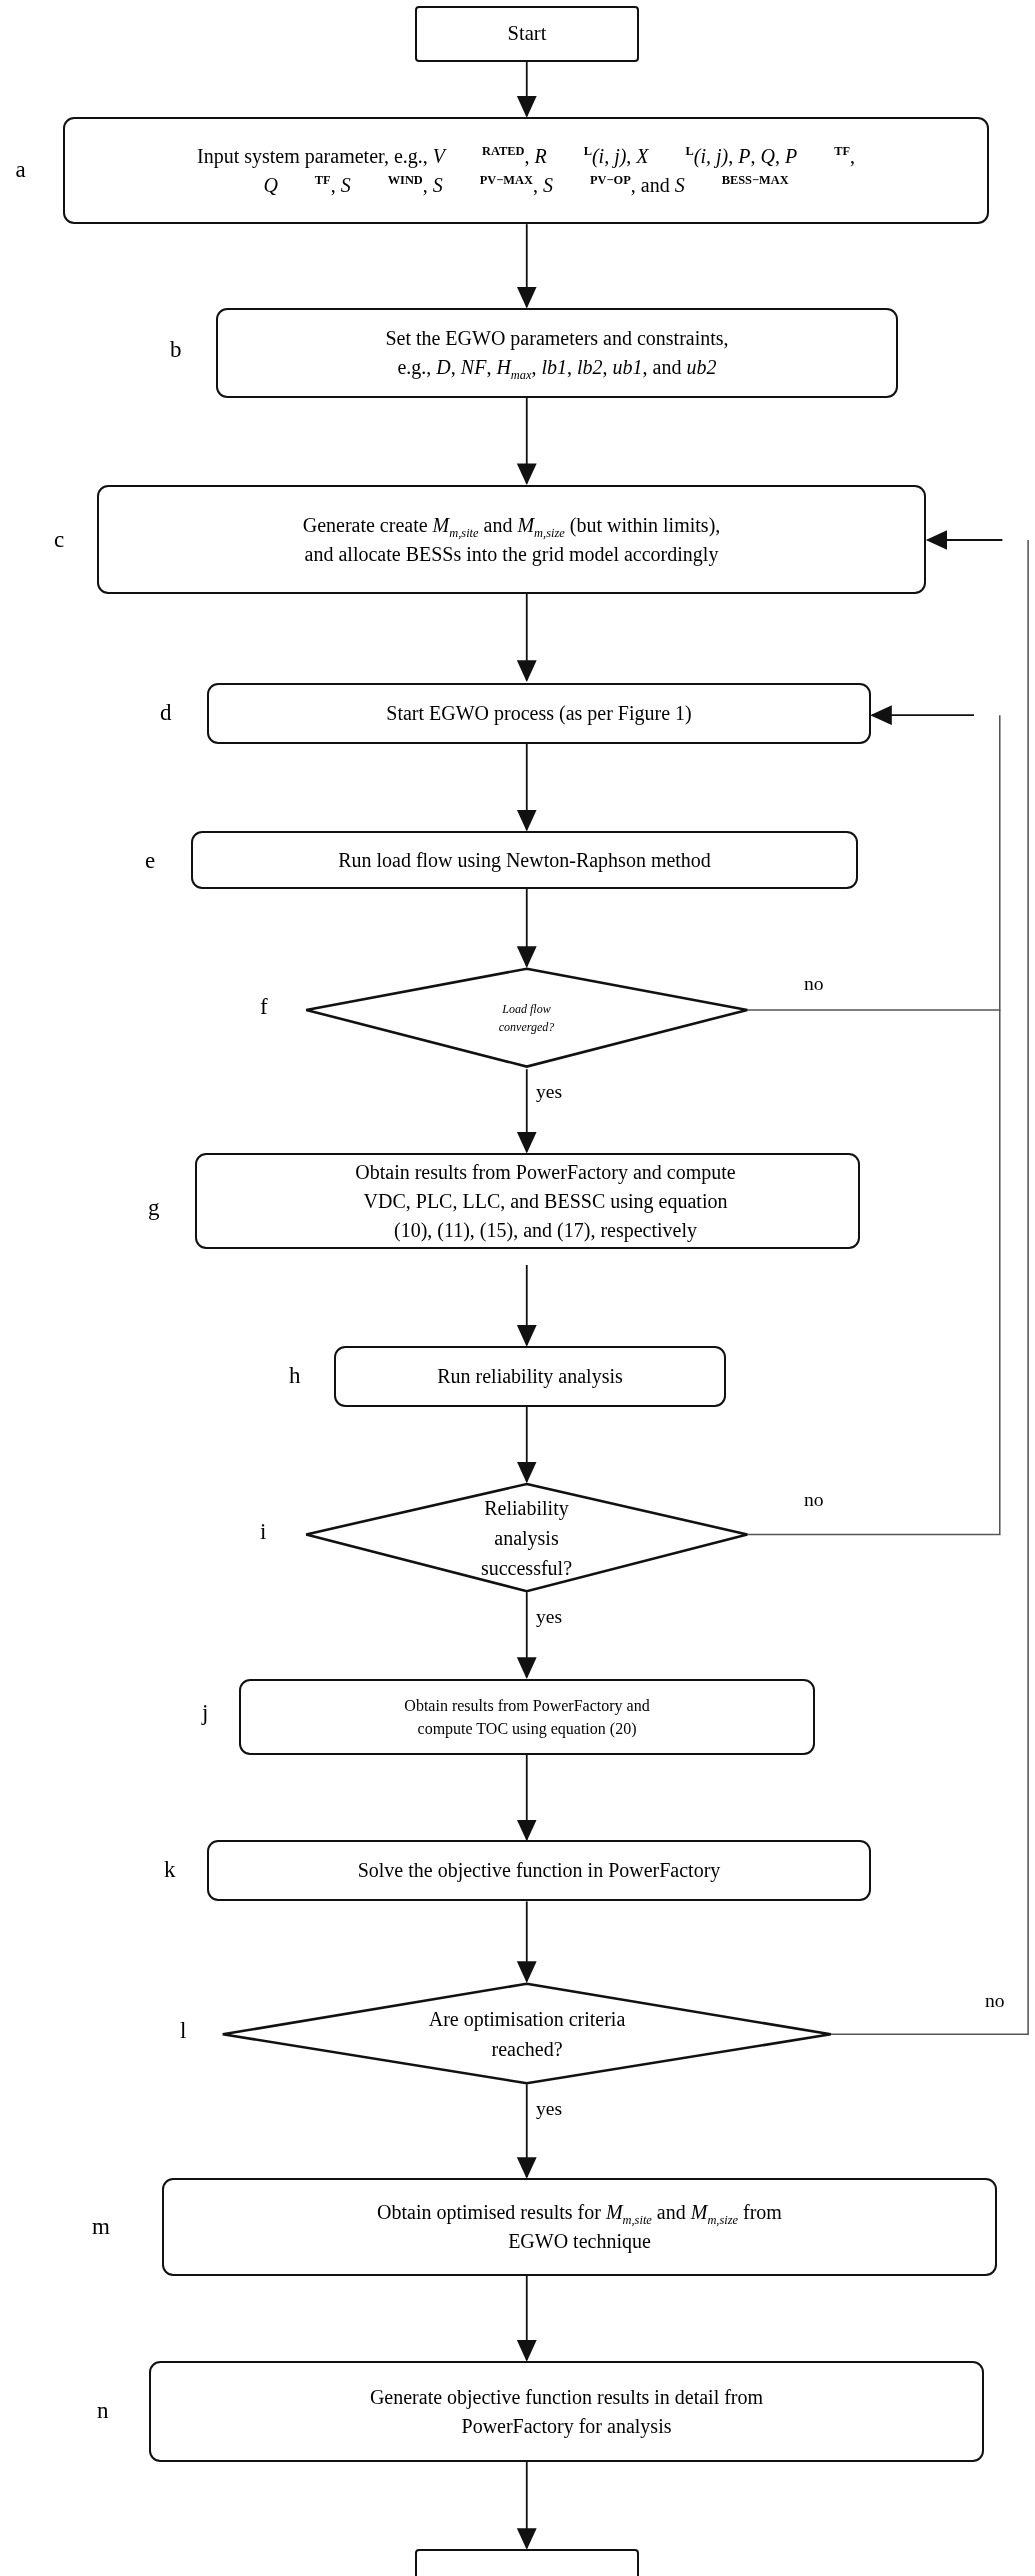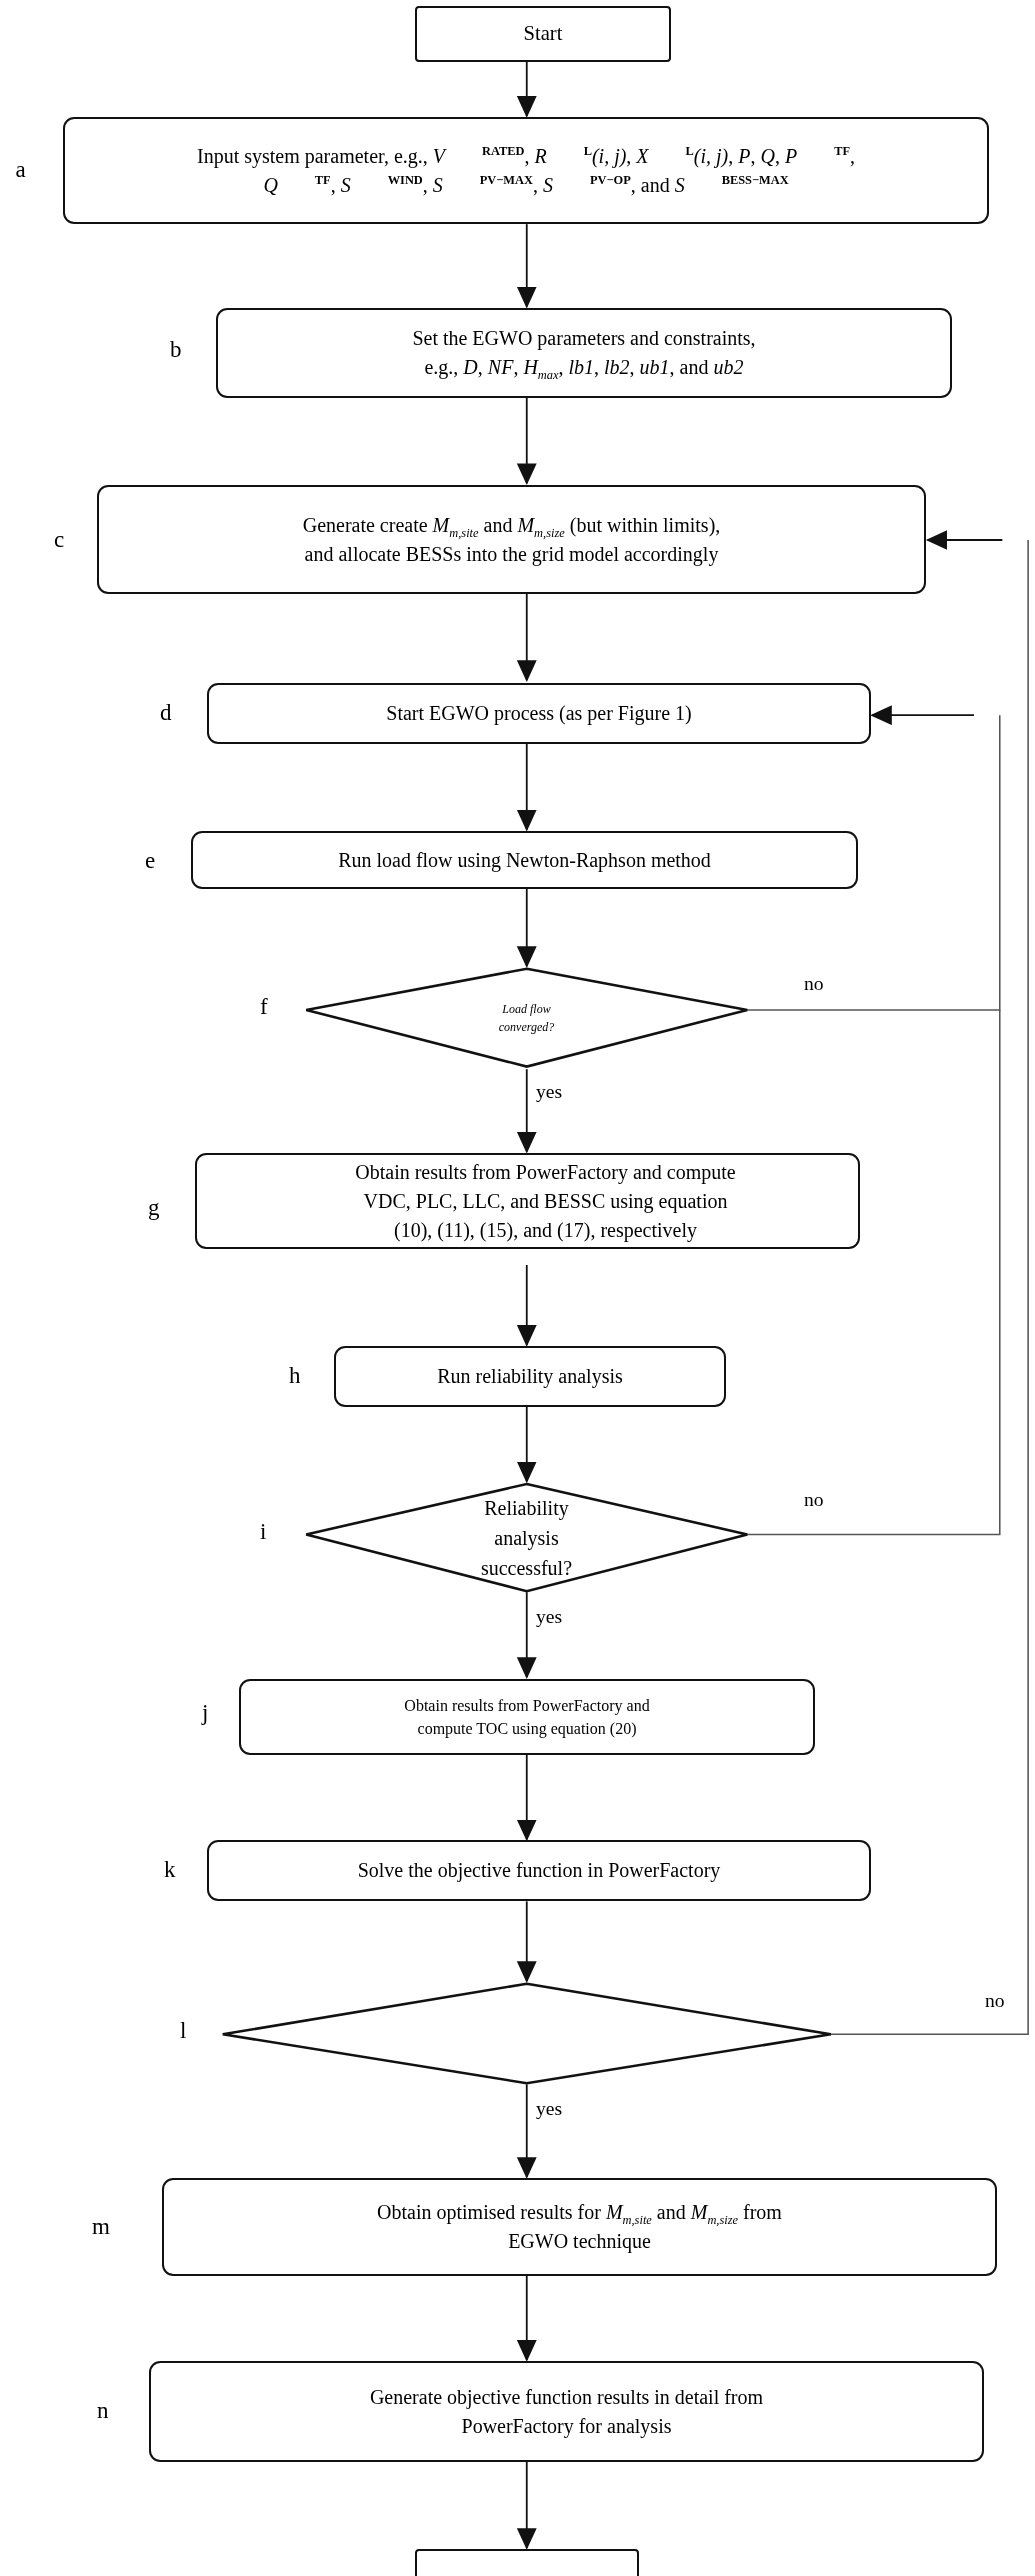--- a/index.html
+++ b/index.html
@@ -86,31 +86,31 @@
       <line x1="1945" y1="1048" x2="1800" y2="1048" marker-end="url(#ah)"></line>
     </g>
 
     <polygon points="1022,1880 1450,1960 1022,2070 594,1960" fill="#fff" stroke="#111" stroke-width="5"></polygon>
 
     <polygon points="1022,2880 1450,2978 1022,3088 594,2978" fill="#fff" stroke="#111" stroke-width="5"></polygon>
 
     <polygon points="1022,3850 1612,3948 1022,4043 432,3948" fill="#fff" stroke="#111" stroke-width="5"></polygon>
   </svg>
 
-  <div class="node term" style="left:415px;top:6.2px;width:256px;height:56px;font-size:20.6px;">
+  <div class="node term" style="left:415px;top:6.2px;width:224px;height:56px;font-size:20.6px;">
     <span class="txt">Start</span>
   </div>
 
   <div class="node proc" style="left:63px;top:117px;width:926px;height:107px;font-size:20px;">
     <span class="txt">
       <span>Input system parameter, e.g., </span><i class="v">V</i><sup>RATED</sup><span>, </span><i class="v">R</i><sup>L</sup><i class="v">(i, j)</i><span>, </span><i class="v">X</i><sup>L</sup><i class="v">(i, j)</i><span>, </span><i class="v">P</i><span>, </span><i class="v">Q</i><span>, </span><i class="v">P</i><sup>TF</sup><span>, </span><br><i class="v">Q</i><sup>TF</sup><span>, </span><i class="v">S</i><sup>WIND</sup><span>, </span><i class="v">S</i><sup>PV−MAX</sup><span>, </span><i class="v">S</i><sup>PV−OP</sup><span>, and </span><i class="v">S</i><sup>BESS−MAX</sup>
     </span>
   </div>
 
-  <div class="node proc" style="left:216px;top:308px;width:736px;height:90px;font-size:20px;">
+  <div class="node proc" style="left:216px;top:308px;width:682px;height:90px;font-size:20px;">
     <span class="txt">
       <span>Set the EGWO parameters and constraints,</span><br><span>e.g., </span><i class="v">D</i><span>, </span><i class="v">NF</i><span>, </span><i class="v">H</i><sub>max</sub><span>, </span><i class="v">lb</i><i class="v">1</i><span>, </span><i class="v">lb</i><i class="v">2</i><span>, </span><i class="v">ub</i><i class="v">1</i><span>, and </span><i class="v">ub</i><i class="v">2</i>
     </span>
   </div>
 
   <div class="node proc" style="left:97px;top:485px;width:829px;height:109px;font-size:20px;">
     <span class="txt">
       <span>Generate create </span><i class="v">M</i><sub>m,site</sub><span> and </span><i class="v">M</i><sub>m,size</sub><span> (but within limits),</span><br><span>and allocate BESSs into the grid model accordingly</span>
     </span>
   </div>
@@ -155,20 +155,28 @@
   <div class="node proc" style="left:239px;top:1679px;width:576px;height:76px;font-size:16px;">
     <span class="txt">
       <span>Obtain results from PowerFactory and</span><br><span>compute TOC using equation (20)</span>
     </span>
   </div>
 
   <div class="node proc" style="left:207px;top:1840px;width:664px;height:61px;font-size:20px;">
     <span class="txt">Solve the objective function in PowerFactory</span>
   </div>
 
+  <div class="diamond" style="left:223px;top:1984px;width:608px;height:100px;font-size:20px;">
+    <div class="dlabel">
+      <div>
+        <div>Are optimisation criteria</div>
+        <div>reached?</div>
+      </div>
+    </div>
+  </div>
 
   <div class="node proc" style="left:162px;top:2178px;width:835px;height:98px;font-size:20px;">
     <span class="txt">
       <span>Obtain optimised results for </span><i class="v">M</i><sub>m,site</sub><span> and </span><i class="v">M</i><sub>m,size</sub><span> from</span><br><span>EGWO technique</span>
     </span>
   </div>
 
   <div class="node proc" style="left:149px;top:2361px;width:835px;height:101px;font-size:20px;">
     <span class="txt">
       <span>Generate objective function results in detail from</span><br><span>PowerFactory for analysis</span>

